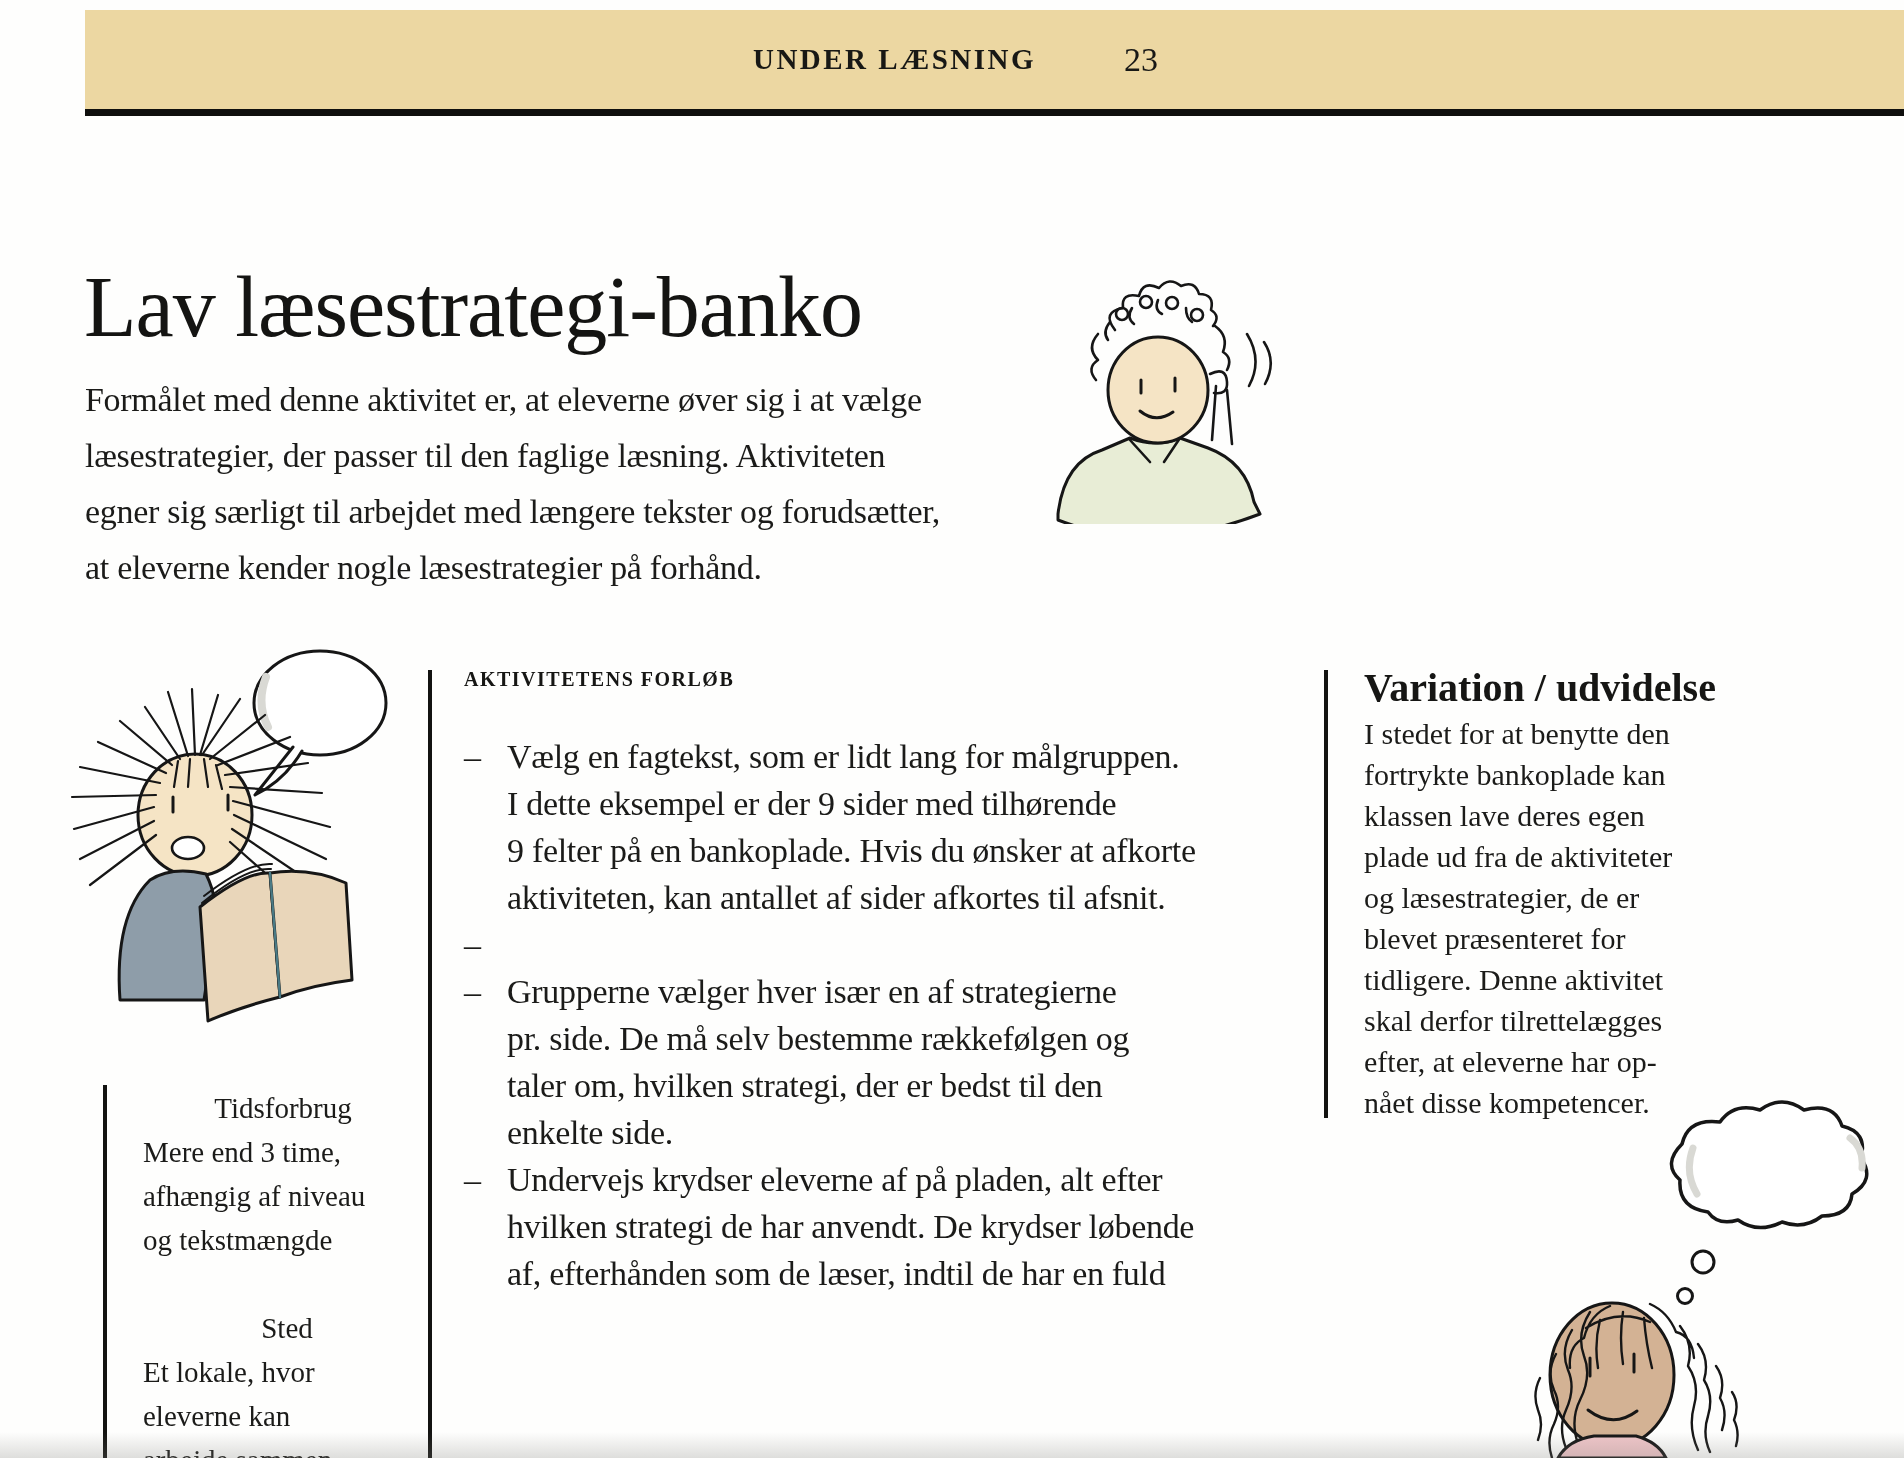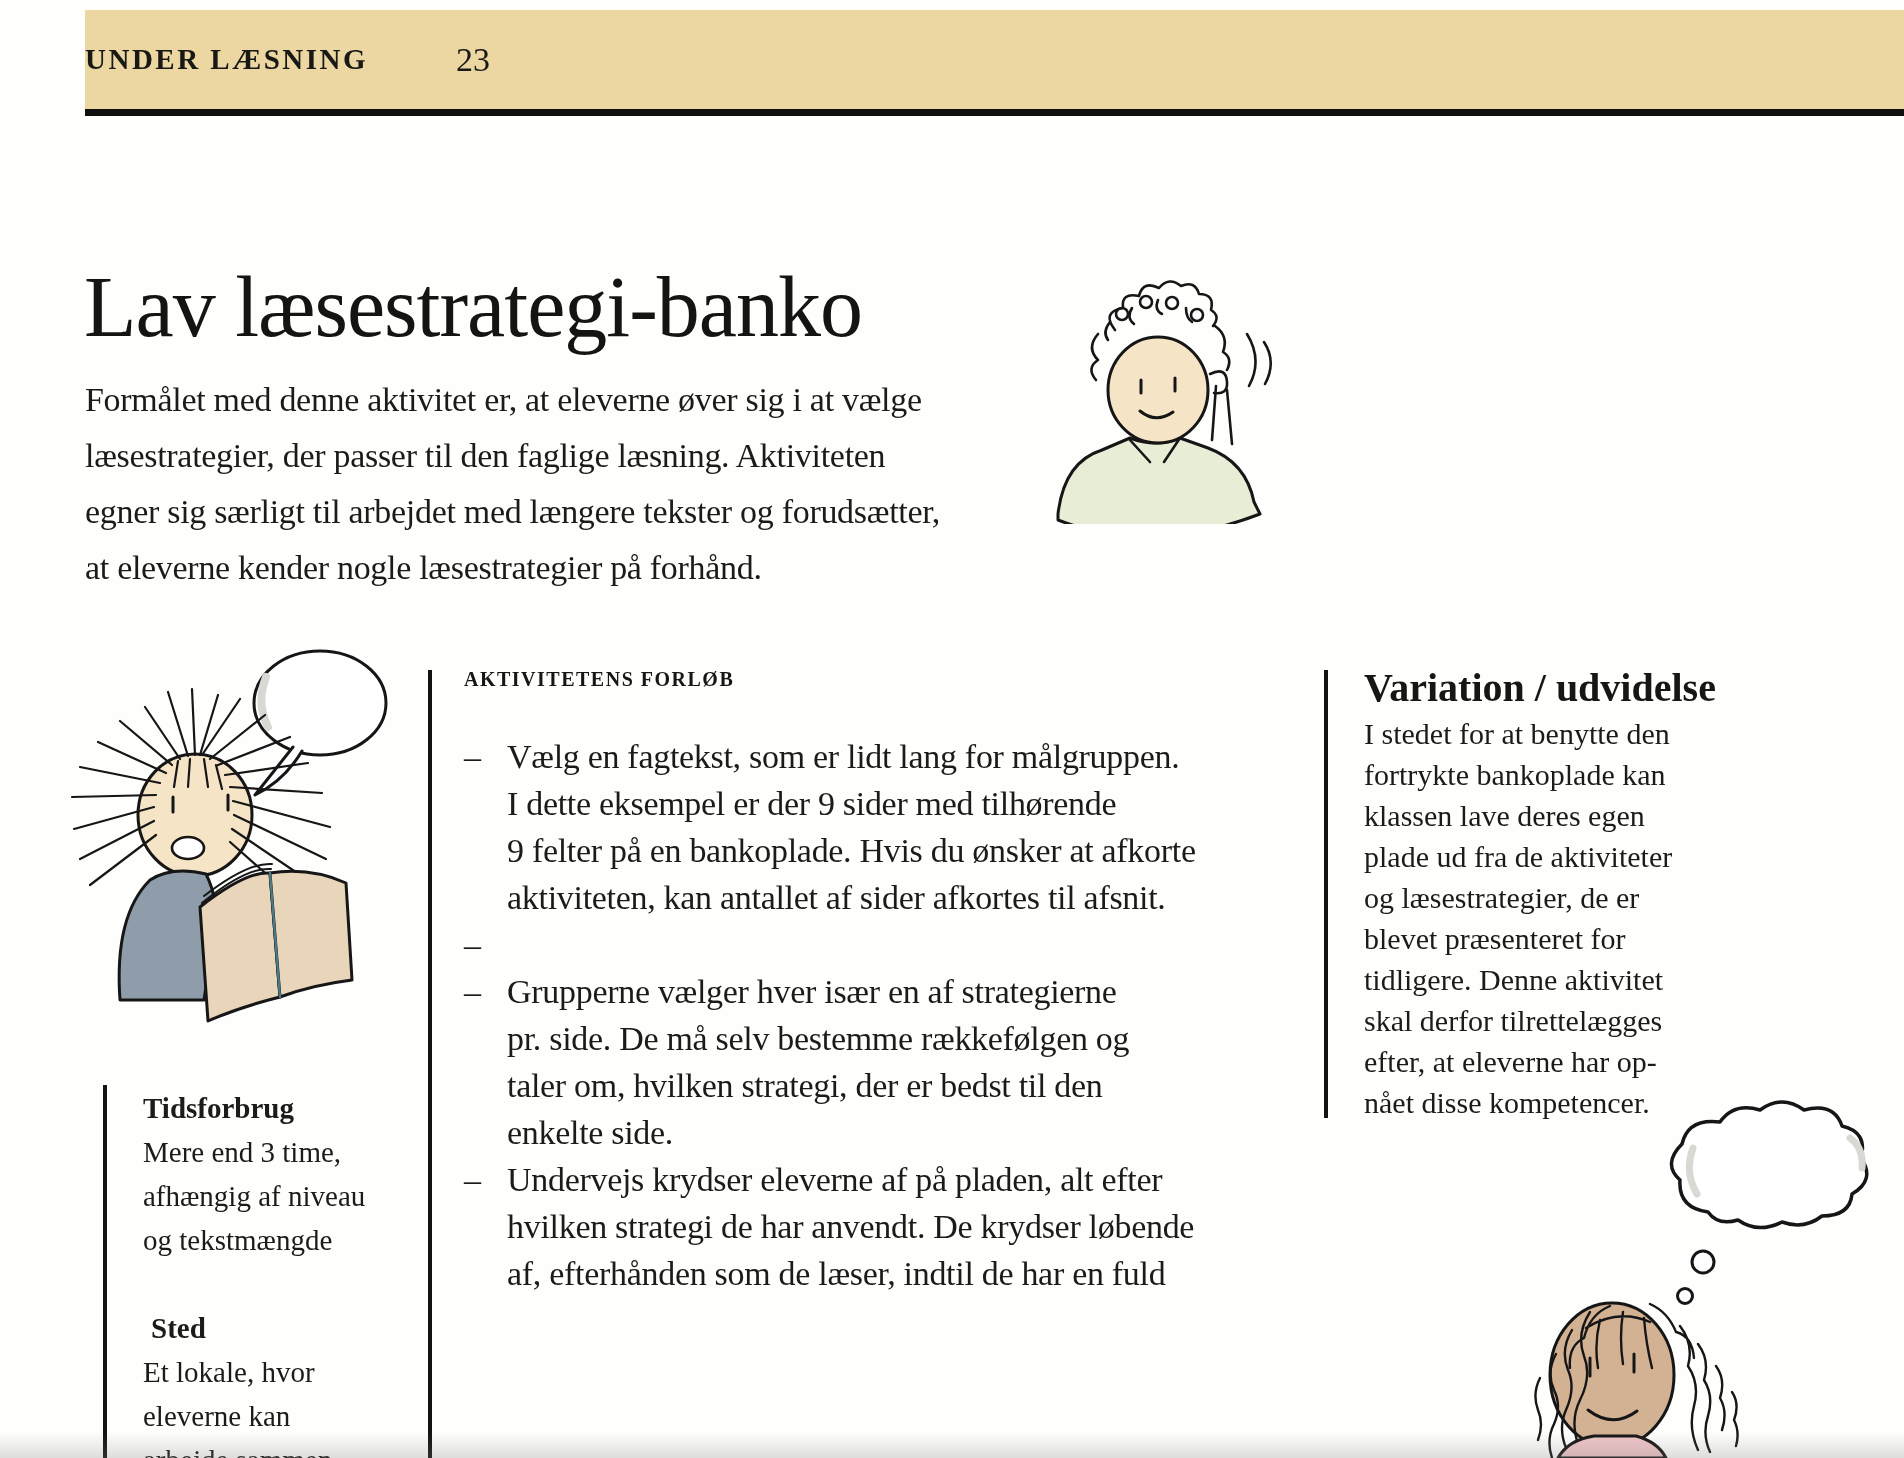--- a/index.html
+++ b/index.html
@@ -8,21 +8,21 @@
     width:1904px;height:1458px;
     background:#fefefdff;
     overflow:hidden;
     font-family:"Liberation Serif","DejaVu Serif",serif;
     color:#1b1b19;
   }
   
   .header-band{
     position:absolute;left:85px;right:0;top:10px;height:99px;
     background:#ecd7a2;
-    display:flex;align-items:center;justify-content:flex-start;
+    display:flex;align-items:center;justify-content:center;
     gap:88px;padding-right:78px;box-sizing:border-box;
   }
   .section-label{
     font-weight:700;font-size:29px;letter-spacing:2.5px;color:#181815;
   }
   .page-number{font-size:34px;color:#181815;}
   .top-rule{position:absolute;left:85px;right:0;top:109px;height:7px;background:#0f0f0d;}
 
   
   .page-title{
@@ -36,21 +36,21 @@
     white-space:pre;color:#1b1b19;
   }
 
   
   .vrule{position:absolute;width:4px;background:#131311;}
   .rule-left{left:103px;top:1085px;height:373px;}
   .rule-mid{left:428px;top:670px;height:788px;}
   .rule-right{left:1324px;top:670px;height:448px;}
 
   .left-col{position:absolute;left:143px;top:1086px;width:280px;font-size:29px;line-height:44px;}
-  .left-col .col-heading{font-weight:700;white-space:pre;}
+  .left-col .col-heading{font-weight:400;white-space:pre;text-align:center;}
   .left-col .col-text{white-space:pre;}
   .left-col .second{margin-top:44px;margin-left:8px;}
 
   .mid-heading{
     position:absolute;left:464px;top:668px;
     font-size:20px;font-weight:700;letter-spacing:1.5px;white-space:pre;color:#161614;
   }
   .bullet-list{position:absolute;left:464px;top:733px;width:780px;}
   .bullet-item{display:flex;align-items:flex-start;}
   .bullet-dash{flex:0 0 43px;font-size:34px;line-height:47px;}

